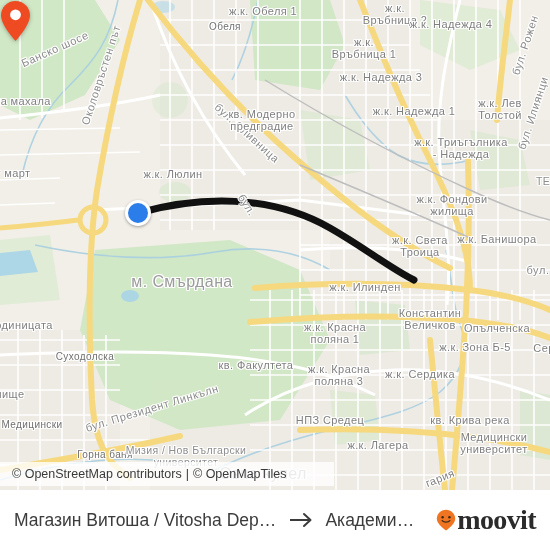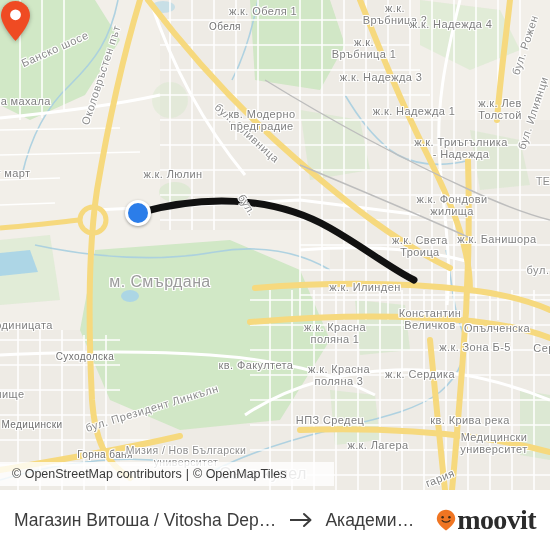--- a/index.html
+++ b/index.html
@@ -279,21 +279,21 @@
 - Надежда</div>
         <div class="maplabel road" style="left: 525px; top: 45px; transform: translate(-50%, -50%) rotate(-72deg);">бул. Рожен</div>
         <div class="maplabel road" style="left: 533px; top: 113px; transform: translate(-50%, -50%) rotate(-72deg);">бул. Илиянци</div>
         <div class="maplabel poi" style="left: 543px; top: 182px;">ТЕ</div>
         <div class="maplabel nbhd" style="left: 452px; top: 205px;">ж.к. Фондови
 жилища</div>
         <div class="maplabel nbhd" style="left: 497px; top: 239px;">ж.к. Банишора</div>
         <div class="maplabel nbhd" style="left: 420px; top: 246px;">ж.к. Света
 Троица</div>
         <div class="maplabel road" style="left: 538px; top: 270px;">бул.</div>
-        <div class="maplabel faint" style="left: 160px; top: 282px;">м. Смърдана</div>
+        <div class="maplabel faint" style="left: 160px; top: 282px; padding-left: 44px;">м. Смърдана</div>
         <div class="maplabel nbhd" style="left: 365px; top: 287px;">ж.к. Илинден</div>
         <div class="maplabel nbhd" style="left: 24px; top: 325px;">одиницата</div>
         <div class="maplabel place" style="left: 85px; top: 357px;">Суходолска</div>
         <div class="maplabel nbhd" style="left: 256px; top: 365px;">кв. Факултета</div>
         <div class="maplabel nbhd" style="left: 335px; top: 333px;">ж.к. Красна
 поляна 1</div>
         <div class="maplabel nbhd" style="left: 430px; top: 319px;">Константин
 Величков</div>
         <div class="maplabel nbhd" style="left: 497px; top: 328px;">Опълченска</div>
         <div class="maplabel nbhd" style="left: 544px; top: 348px;">Сер</div>

